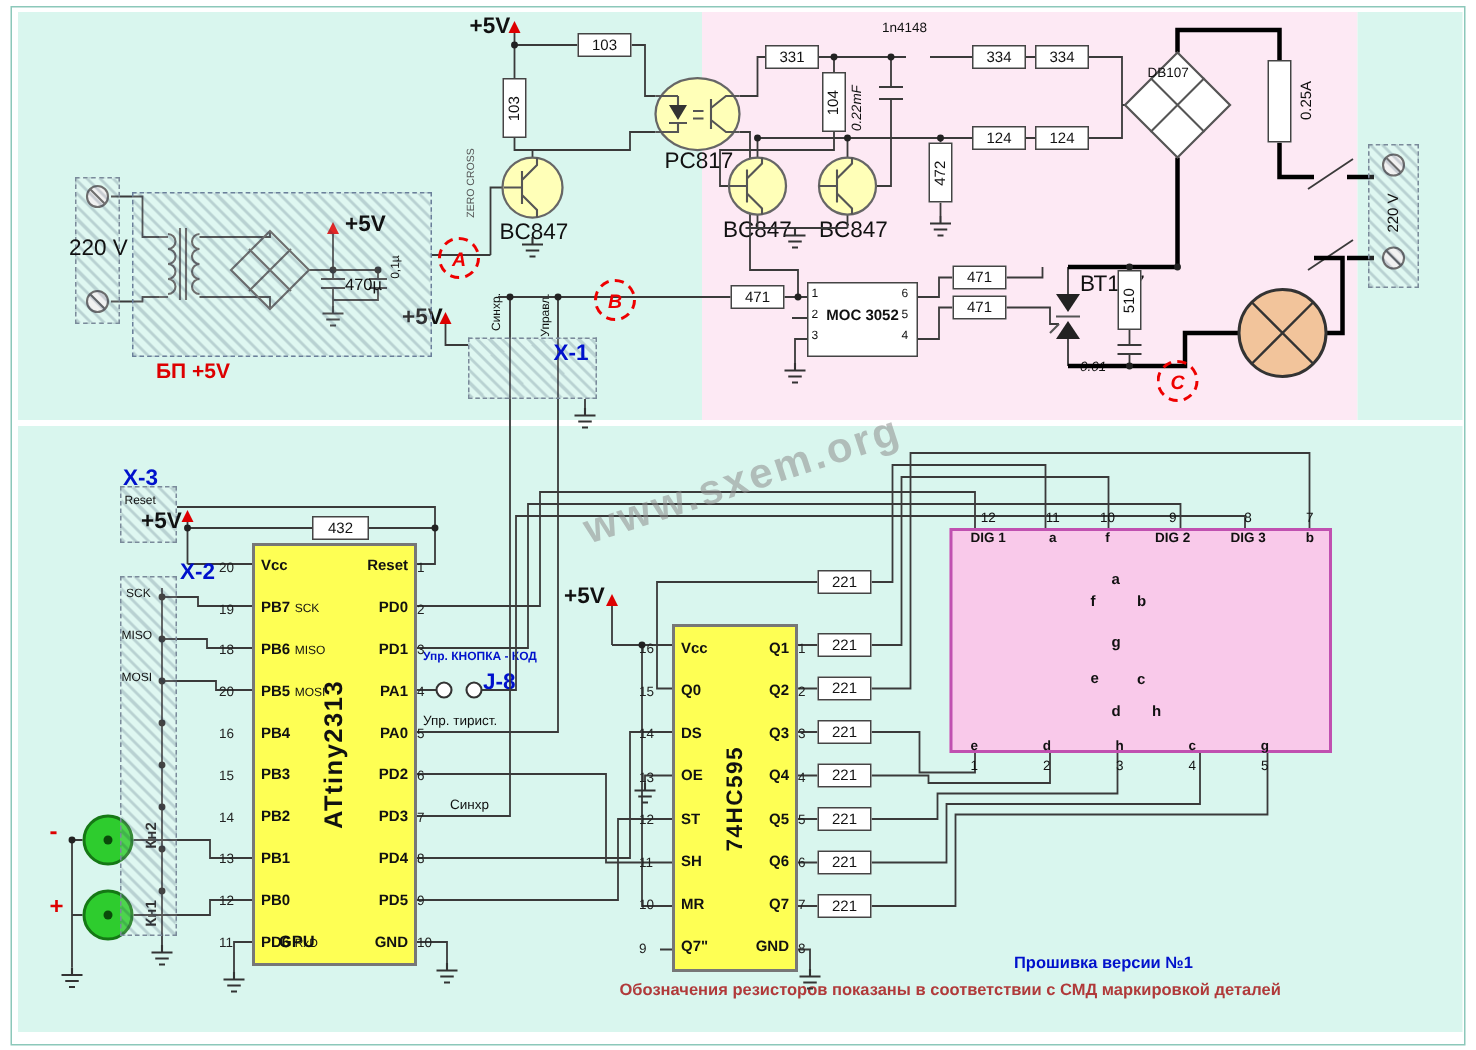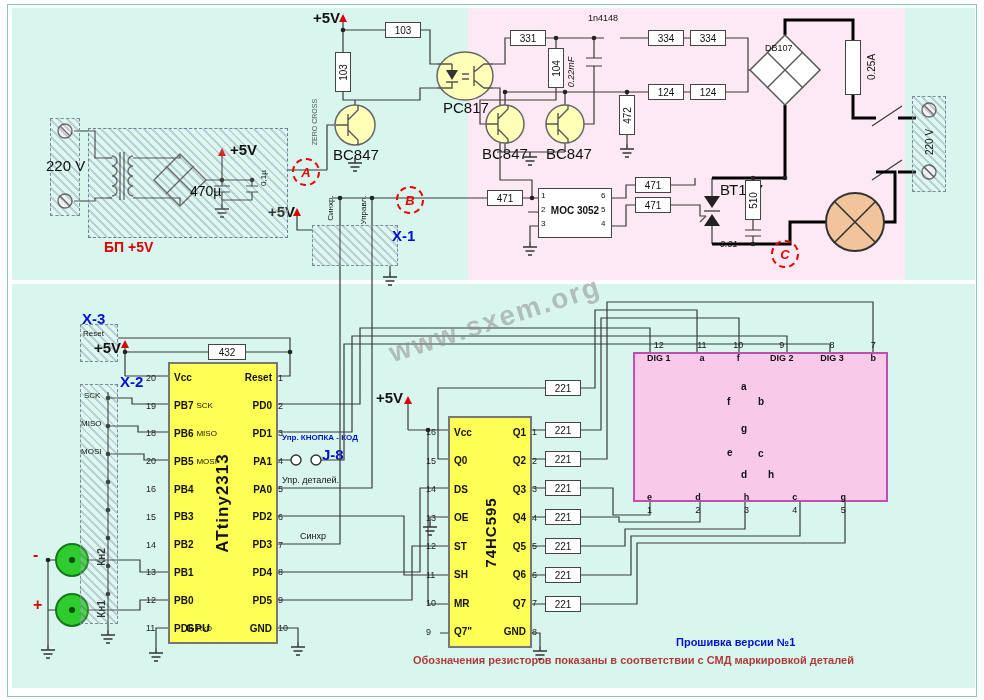--- a/index.html
+++ b/index.html
@@ -639,47 +639,47 @@
   <div class="lbl" style="left:46px;top:158px;z-index:4;">220 V</div>
   <div class="vrot" style="left:909px;top:136px;width:40px;height:12px;font-size:10px;z-index:4;">220 V</div>
   <div class="vrot" style="left:284px;top:117px;width:60px;height:10px;font-size:7px;color:#555;">ZERO CROSS</div>
 
   <div class="lbl bold" style="left:313px;top:10px;">+5V</div>
   <div class="lbl bold" style="left:230px;top:142px;z-index:4;">+5V</div>
   <div class="lbl bold" style="left:268px;top:204px;">+5V</div>
   <div class="lbl bold" style="left:94px;top:340px;z-index:4;">+5V</div>
   <div class="lbl bold" style="left:376px;top:390px;">+5V</div>
 
-  <div class="lbl" style="left:190px;top:184px;font-size:14px;z-index:4;">470µ</div>
+  <div class="lbl" style="left:190px;top:184px;font-size:11px;z-index:4;padding-left:40px;">470µ</div>
   <div class="vrot" style="left:248px;top:173px;width:30px;height:10px;z-index:4;">0,1µ</div>
   <div class="vrot ital" style="left:548px;top:67px;width:46px;height:10px;font-size:9px;">0.22mF</div>
   <div class="lbl ital" style="left:720px;top:240px;font-size:9px;">0.01</div>
   <div class="vrot" style="left:851px;top:62px;width:40px;height:10px;font-size:10px;">0.25A</div>
 
   <div class="lbl" style="left:443px;top:100px;">PC817</div>
   <div class="lbl" style="left:333px;top:147px;">BC847</div>
   <div class="lbl" style="left:482px;top:146px;">BC847</div>
   <div class="lbl" style="left:546px;top:146px;">BC847</div>
   <div class="lbl" style="left:588px;top:14px;font-size:9px;">1n4148</div>
   <div class="lbl" style="left:765px;top:44px;font-size:9px;z-index:4;">DB107</div>
   <div class="lbl" style="left:720px;top:182px;">ВТ137</div>
 
-  <div class="lbl blue" style="left:392px;top:228px;z-index:4;">X-1</div>
+  <div class="lbl blue" style="left:369px;top:228px;z-index:4;">X-1</div>
   <div class="lbl blue" style="left:120px;top:374px;z-index:4;">X-2</div>
   <div class="lbl blue" style="left:82px;top:311px;z-index:4;">X-3</div>
   <div class="lbl blue" style="left:322px;top:447px;">J-8</div>
   <div class="lbl" style="left:83px;top:330px;font-size:8px;z-index:4;">Reset</div>
   <div class="lbl" style="left:84px;top:392px;font-size:8px;z-index:4;">SCK</div>
   <div class="lbl" style="left:81px;top:420px;font-size:8px;z-index:4;">MISO</div>
   <div class="lbl" style="left:81px;top:448px;font-size:8px;z-index:4;">MOSI</div>
 
   <div class="vrot" style="left:310px;top:203px;width:40px;height:10px;">Синхр.</div>
   <div class="vrot" style="left:341px;top:205px;width:44px;height:10px;">Управл.</div>
   <div class="lbl" style="left:300px;top:532px;font-size:9px;">Синхр</div>
-  <div class="lbl" style="left:282px;top:476px;font-size:9px;">Упр. деталей.</div>
+  <div class="lbl" style="left:282px;top:476px;font-size:9px;">Упр. тирист.</div>
   <div class="lbl blue" style="left:282px;top:434px;font-size:8px;">Упр. КНОПКА - КОД</div>
 
   <div class="vrot bold" style="left:86px;top:551px;width:30px;height:12px;font-size:10px;">Кн2</div>
   <div class="vrot bold" style="left:86px;top:603px;width:30px;height:12px;font-size:10px;">Кн1</div>
   <div class="lbl redt" style="left:33px;top:546px;font-size:16px;">-</div>
   <div class="lbl redt" style="left:33px;top:596px;font-size:16px;">+</div>
 
 </div>
 
 </body></html>

